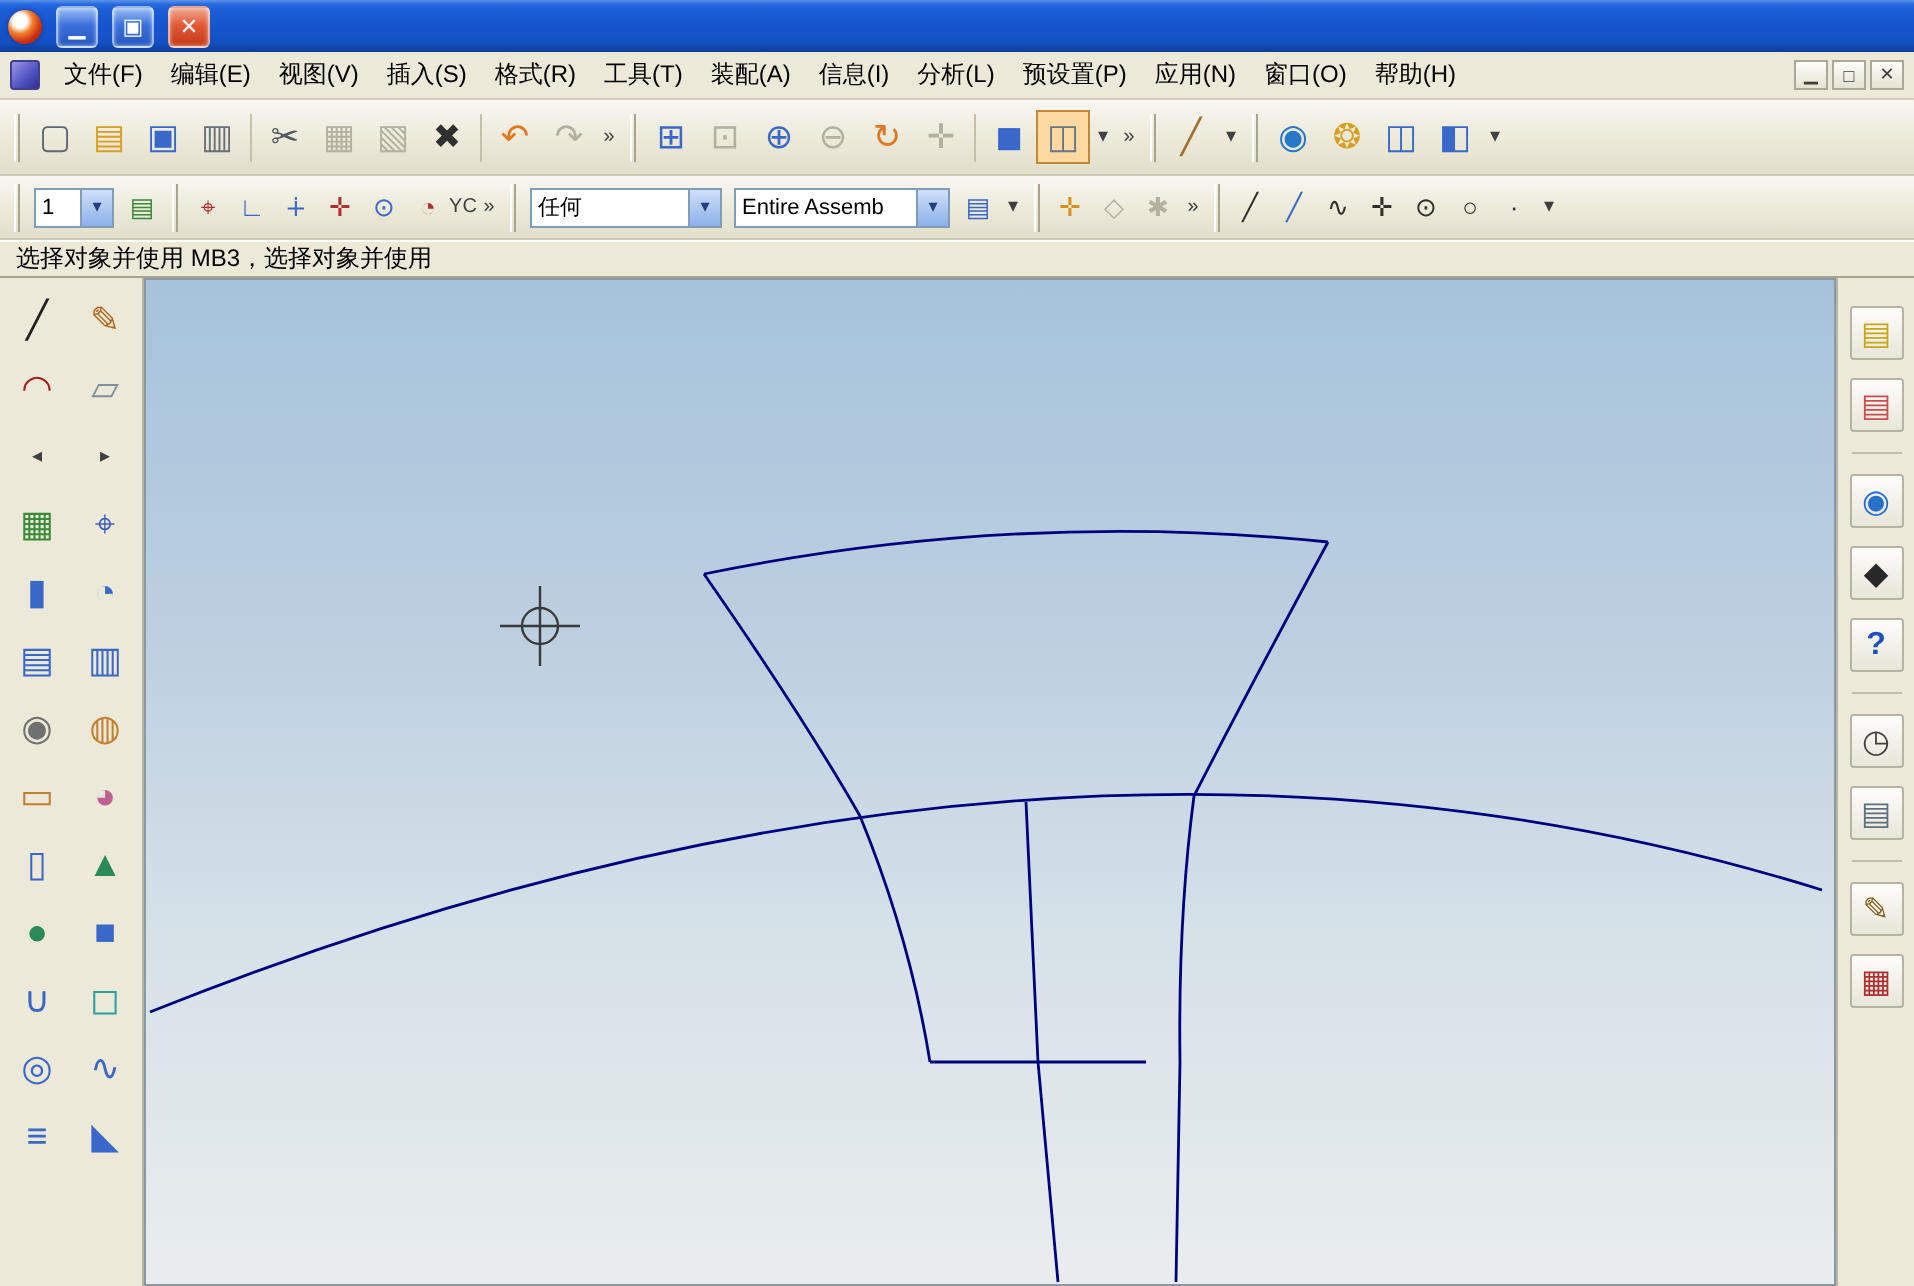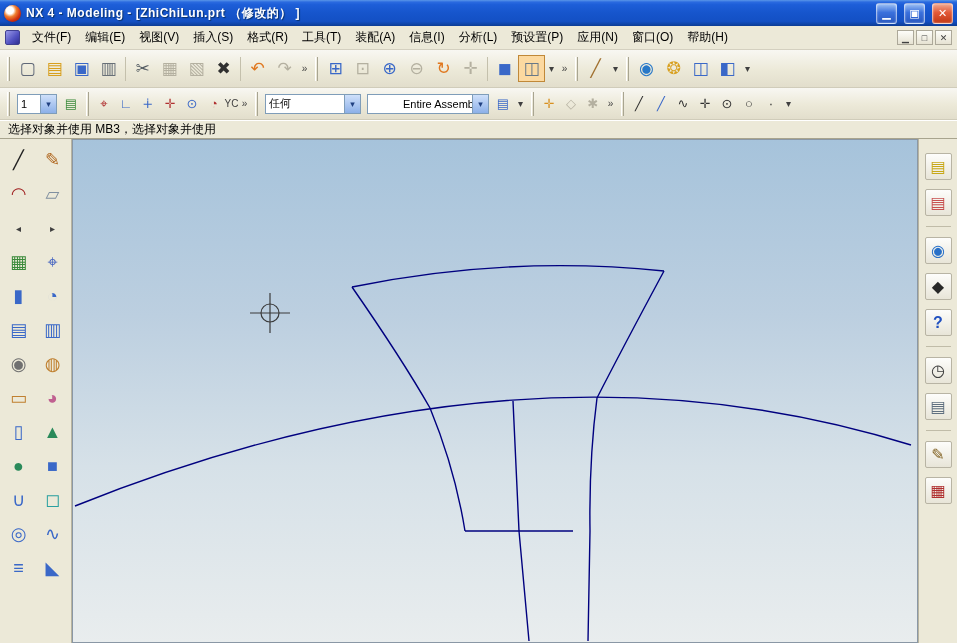--- a/index.html
+++ b/index.html
@@ -80,21 +80,21 @@
     font-size:11px;margin:0 3px;overflow:hidden;flex:0 0 auto;
   }
   .combo .val{ padding:0 3px; white-space:nowrap; overflow:hidden; flex:1; }
   .combo .arrow{
     width:16px;height:18px;border-left:1px solid #7f9db9;flex:0 0 auto;
     background:linear-gradient(#cfe0fa,#8cb0e8);color:#204080;font-size:9px;
     display:flex;align-items:center;justify-content:center;
   }
   .combo.layer{ width:40px; }
   .combo.filter{ width:96px; }
-  .combo.scope{ width:122px;padding-left:32px; }
+  .combo.scope{ width:108px; }
 
   
   .promptbar{
     height:19px;background:#ece9d8;border-top:1px solid #fff;border-bottom:1px solid #a8a48e;
     display:flex;align-items:center;padding:0 8px;font-size:12px;color:#000;
   }
 
   
   .main{ display:flex; height:504px; }
 
@@ -122,21 +122,20 @@
     background:linear-gradient(#fdfdfb,#e8e5d8);
     display:flex;align-items:center;justify-content:center;font-size:16px;font-weight:bold;
   }
   .rsep{ width:25px;height:1px;background:#c0bca8;margin:1px 0;flex:0 0 auto; }
 </style>
 </head>
 <body>
 
 <div class="titlebar">
   <span class="nx-logo"></span>
-  <span class="title">NX 4 - Modeling - [ZhiChiLun.prt （修改的） ]</span>
   <span class="wbtn">▁</span>
   <span class="wbtn">▣</span>
   <span class="wbtn close">✕</span>
 </div>
 
 <div class="menubar">
   <span class="menu-doc-icon"></span>
   <div class="menu-items">
       <span class="menu-item">文件(F)</span>
       <span class="menu-item">编辑(E)</span>

